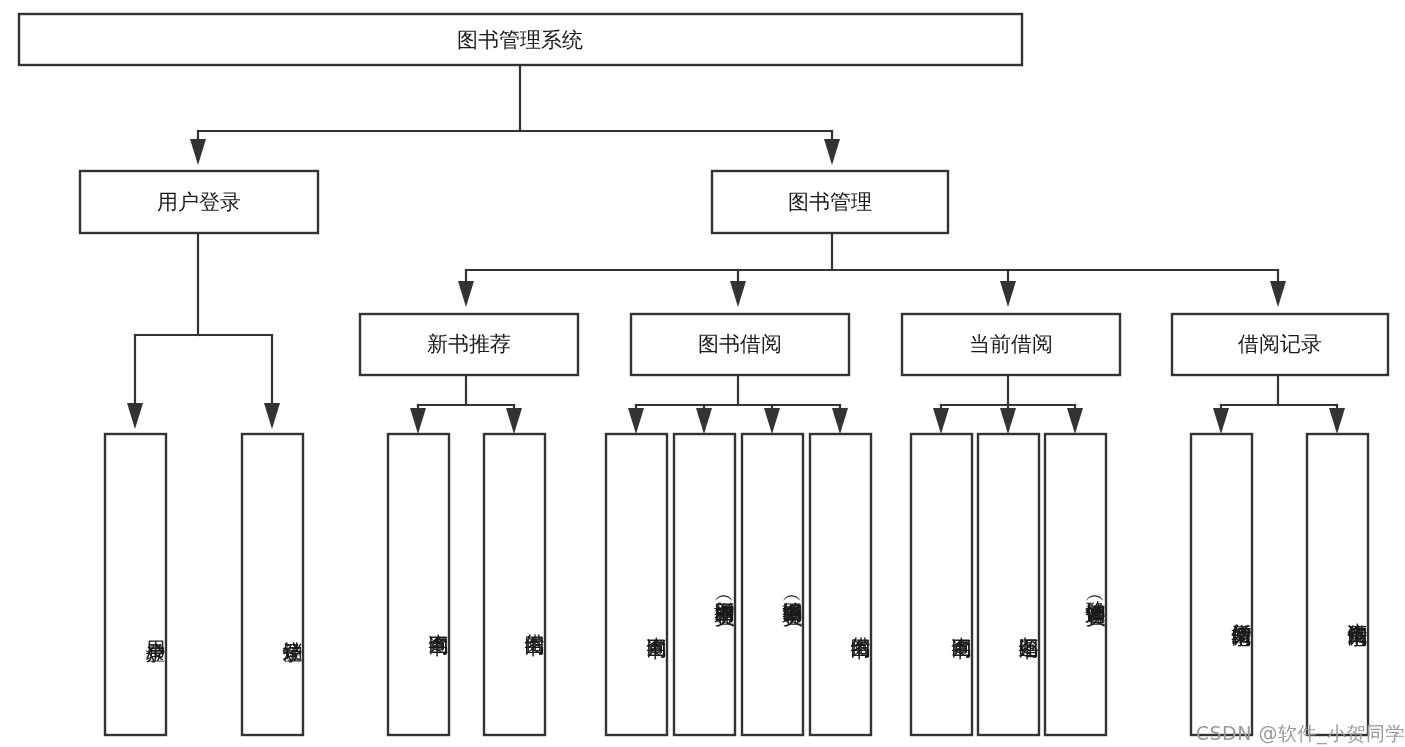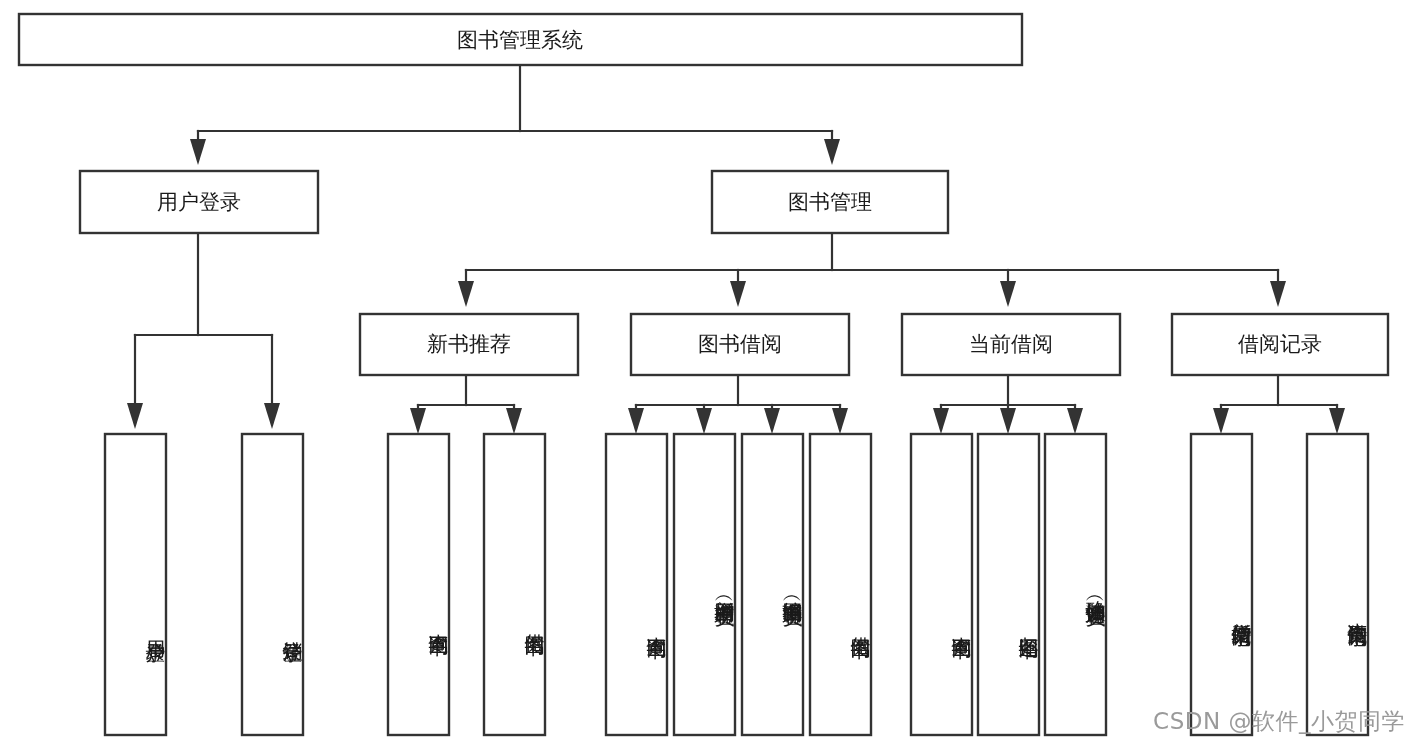--- a/index.html
+++ b/index.html
@@ -61,23 +61,23 @@
     letter-spacing: 1px;
     white-space: nowrap;
     display: flex;
     align-items: flex-start;
     justify-content: center;
     pointer-events: none;
   }
   .watermark {
     position: absolute;
     right: 8px;
-    bottom: 10px;
-    font-family: "DejaVu Sans", "Liberation Sans", sans-serif;
-    font-size: 23px;
+    bottom: 0;
+    font-family: "DejaVu Sans", "Liberation Sans", sans-serif;
+    font-size: 19px;
     color: #9a9a9a;
     white-space: nowrap;
     letter-spacing: 0.5px;
   }
 </style>
 </head>
 <body>
 
 <div id="diagram-root">
 

